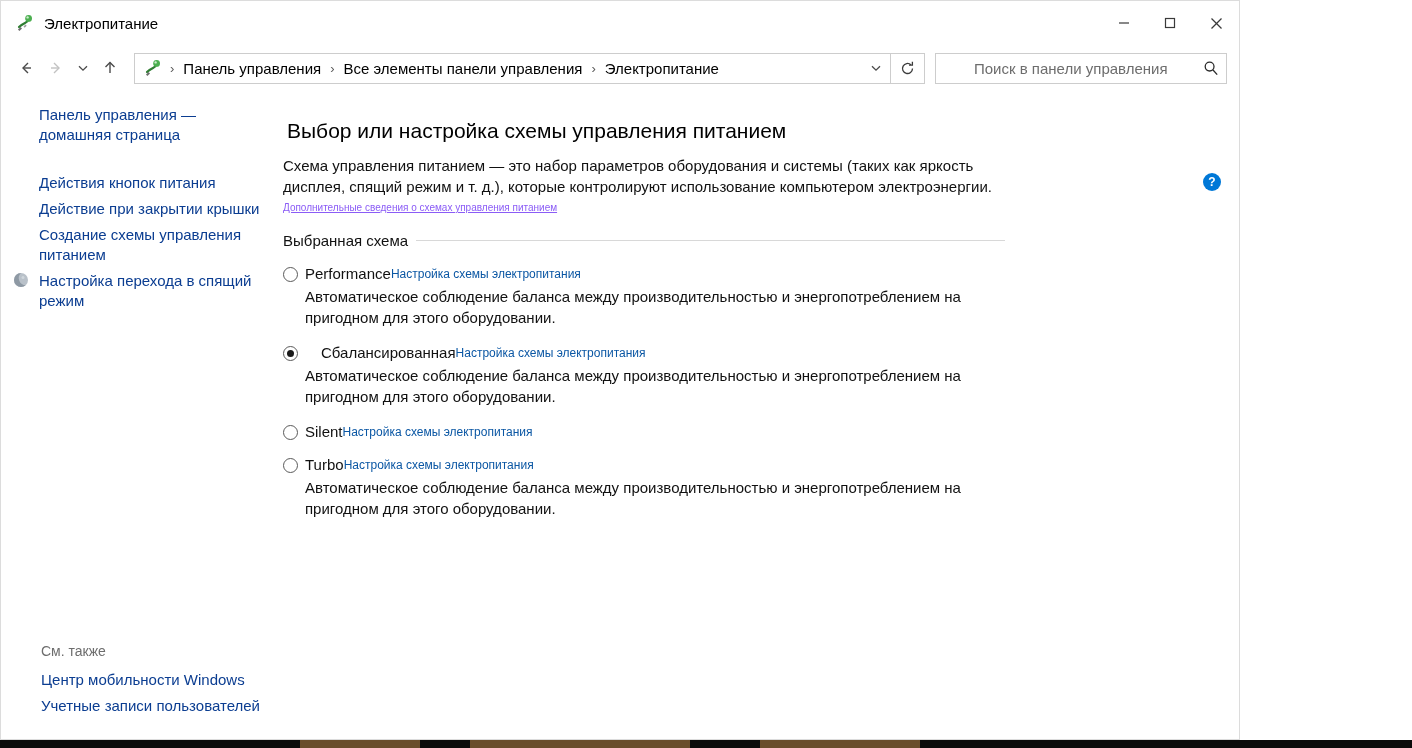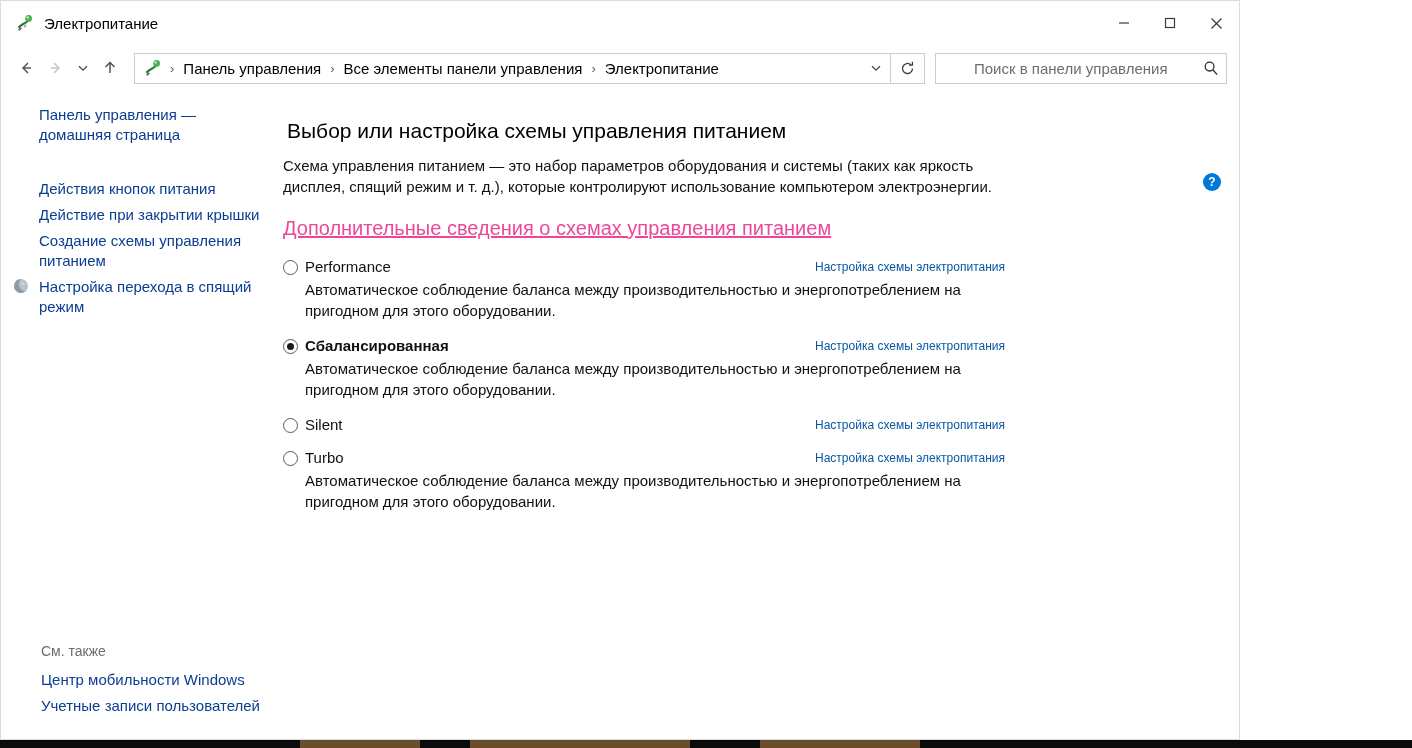--- a/index.html
+++ b/index.html
@@ -175,21 +175,21 @@
   }
   .side-link {
     color: #0b3d91;
     font-size: 15px;
     line-height: 20px;
     padding: 3px 18px 3px 38px;
     position: relative;
     max-width: 236px;
   }
   .side-link.home { padding-top: 0; }
-  .side-link.spaced { margin-top: 28px; }
+  .side-link.spaced { margin-top: 22px; }
   .side-link .bullet-icon {
     position: absolute;
     left: 12px;
     top: 4px;
     width: 16px; height: 16px;
   }
   .see-also {
     position: absolute;
     left: 2px;
     bottom: 20px;
@@ -228,24 +228,24 @@
   }
   .intro {
     font-size: 15px;
     line-height: 21px;
     max-width: 730px;
     padding-left: 4px;
     color: #111;
   }
   .intro-link {
     display: inline-block;
-    margin-top: 20px;
-    color: #ec4899;
+    margin-top: 2px;
+    color: #8b5cf6;
     text-decoration: underline;
-    font-size: 20px;
+    font-size: 10px;
     padding-left: 4px;
   }
   .group {
     margin-top: 18px;
     padding-left: 4px;
     max-width: 722px;
   }
   .group-header {
     display: flex;
     align-items: center;
@@ -259,42 +259,42 @@
     background: #d8d8d8;
   }
   .plan {
     margin-top: 16px;
     position: relative;
     padding-left: 22px;
   }
   .plan-row {
     display: flex;
     align-items: center;
-    justify-content: space-between;
+    justify-content: flex-start;
   }
   .radio {
     position: absolute;
     left: 0;
     top: 2px;
     width: 15px; height: 15px;
     border-radius: 50%;
     border: 1px solid #5a5a5a;
     background: #fff;
     box-sizing: border-box;
   }
   .radio.checked::after {
     content: "";
     position: absolute;
     left: 3px; top: 3px;
     width: 7px; height: 7px;
     border-radius: 50%;
     background: #1a1a1a;
   }
   .plan-name { font-size: 15px; color: #111; }
-  .plan-name.bold { font-weight: bold; }
+  .plan-name.bold { font-weight: normal; margin-left: 16px; }
   .plan-settings-link {
     color: #0b57a4;
     font-size: 12px;
     text-decoration: none;
     white-space: nowrap;
   }
   .plan-desc {
     margin-top: 4px;
     font-size: 15px;
     line-height: 21px;
@@ -460,20 +460,24 @@
     <div class="main">
       <div class="help-btn">
         <span>?</span>
       </div>
 
       <h1 class="page-title">Выбор или настройка схемы управления питанием</h1>
       <div class="intro">Схема управления питанием — это набор параметров оборудования и системы (таких как яркость дисплея, спящий режим и т. д.), которые контролируют использование компьютером электроэнергии.</div>
       <a class="intro-link" href="#">Дополнительные сведения о схемах управления питанием</a>
 
       <div class="group">
+        <div class="group-header">
+          <span>Выбранная схема</span>
+          <span class="rule"></span>
+        </div>
 
         <div class="plan">
           <span class="radio"></span>
           <div class="plan-row">
             <span class="plan-name">Performance</span>
             <a class="plan-settings-link" href="#">Настройка схемы электропитания</a>
           </div>
           <div class="plan-desc">Автоматическое соблюдение баланса между производительностью и энергопотреблением на пригодном для этого оборудовании.</div>
         </div>
 

